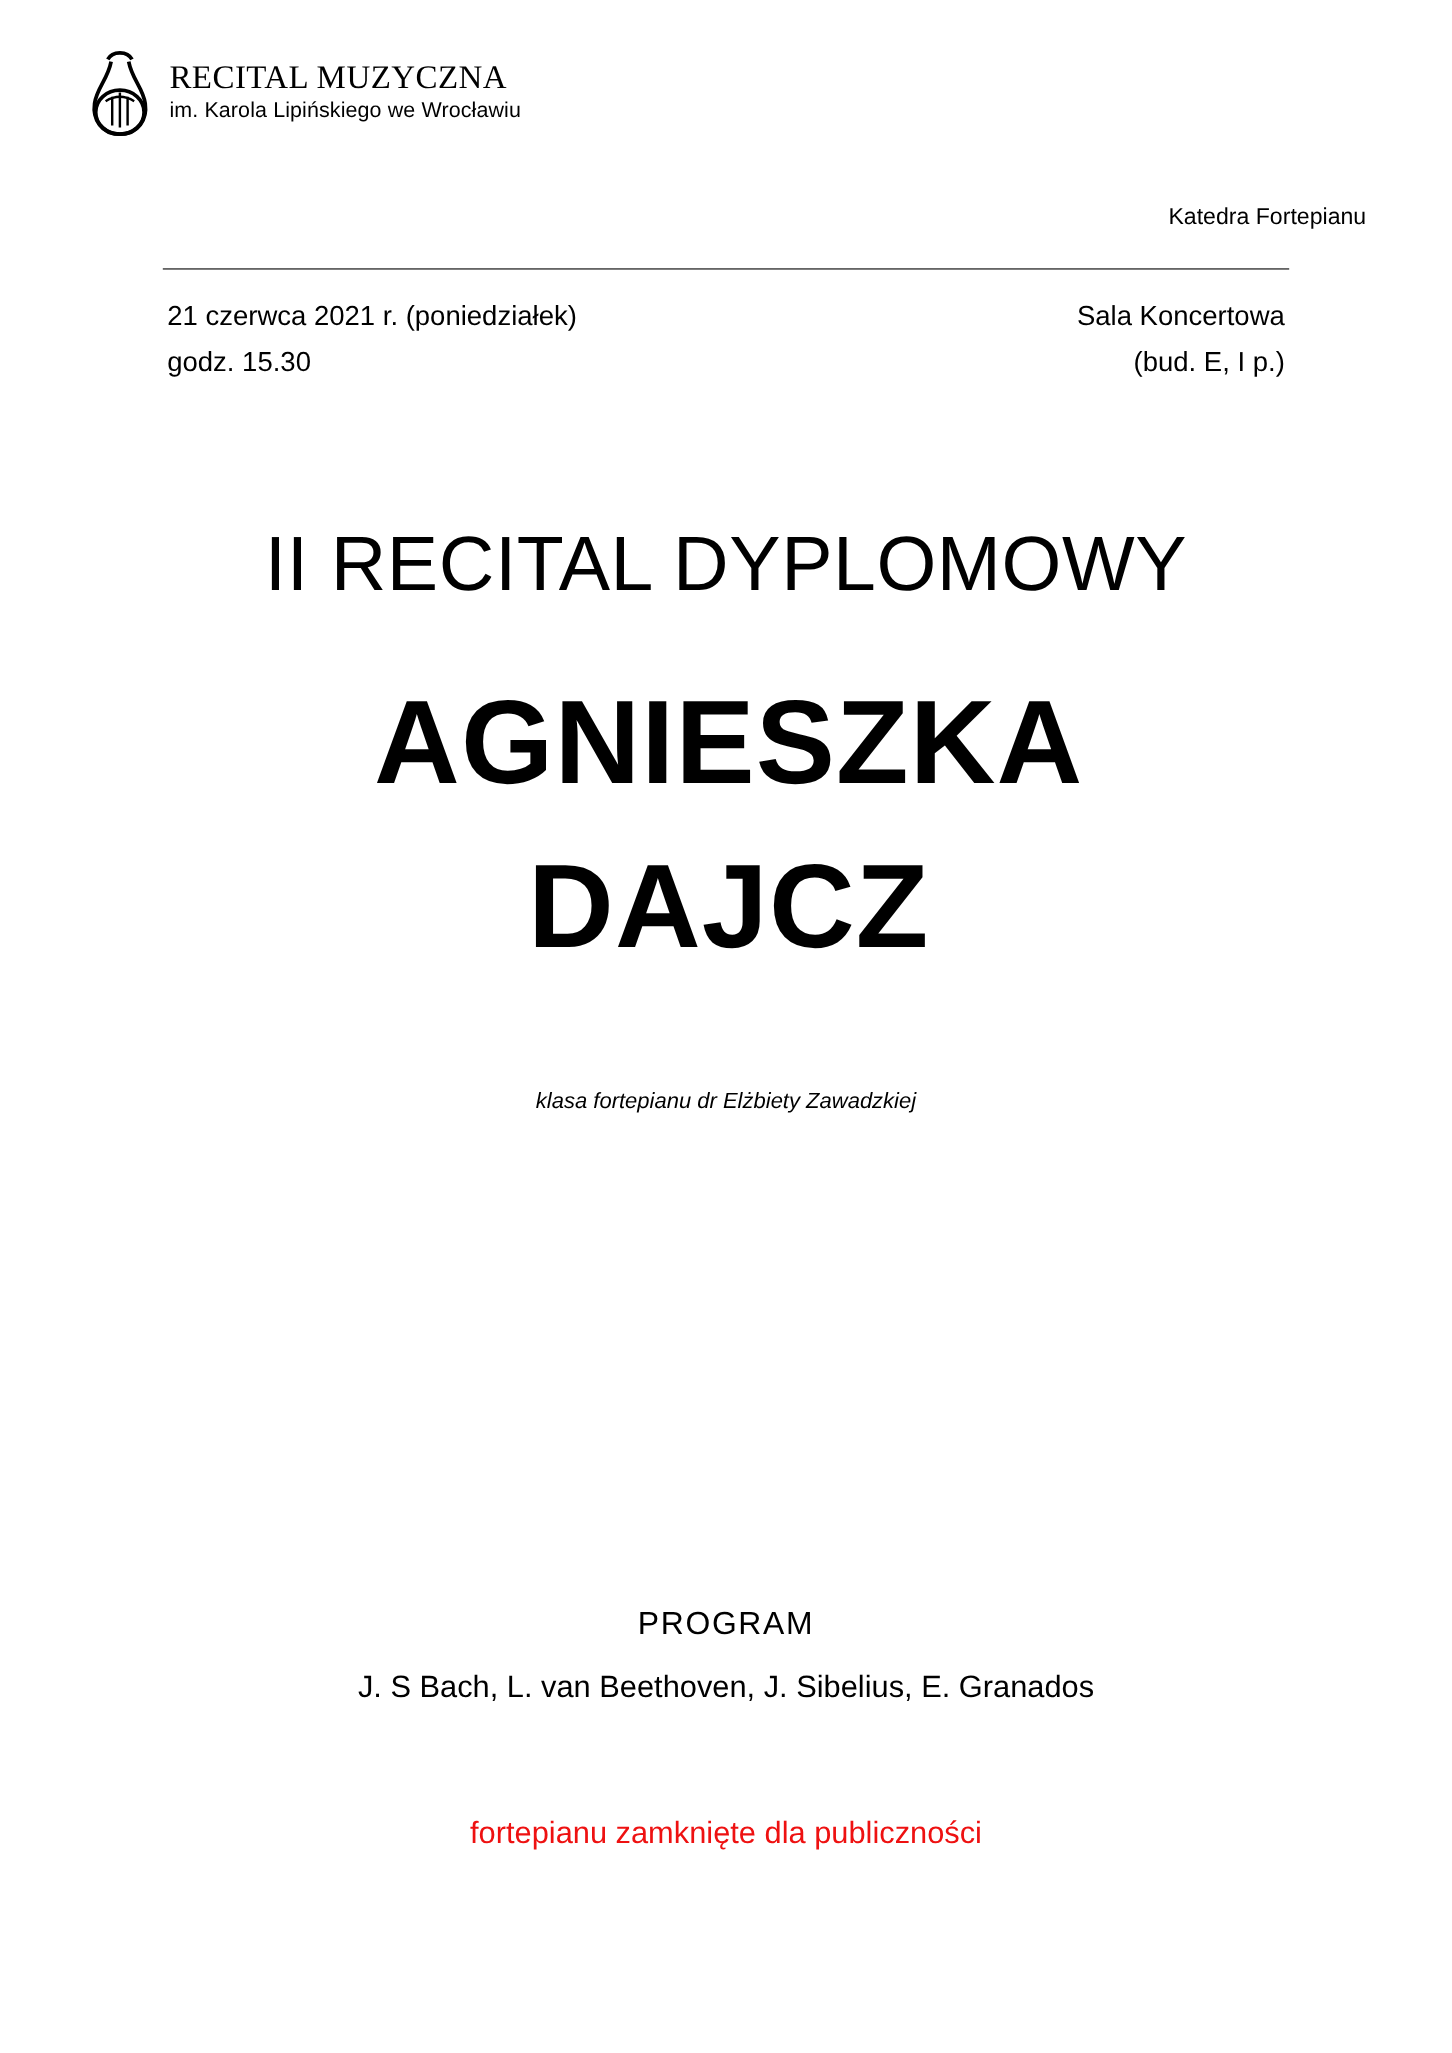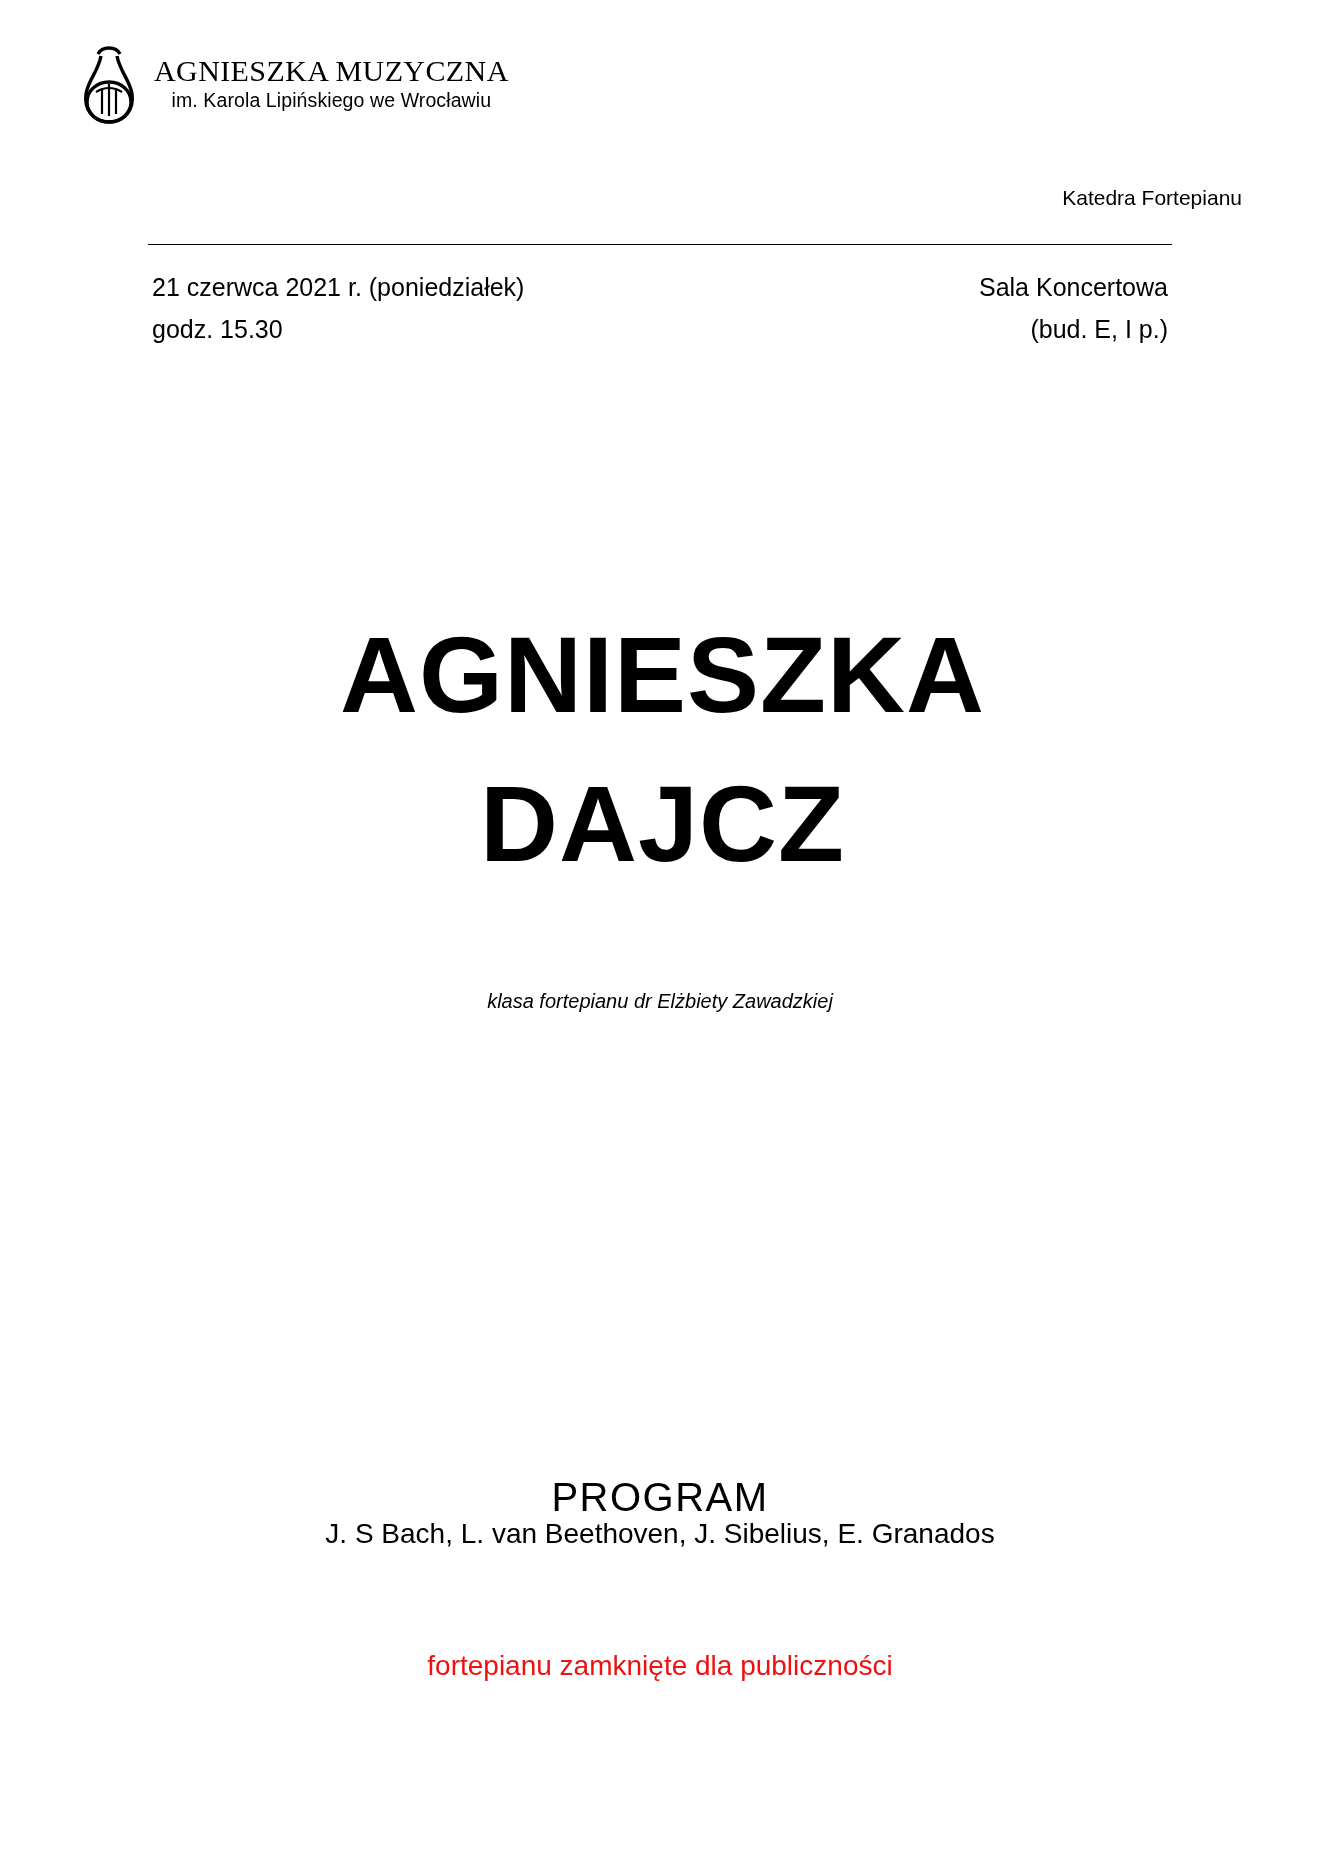--- a/index.html
+++ b/index.html
@@ -124,23 +124,22 @@
     font-size: 20px;
   }
 
   
   .program-label {
     position: absolute;
     left: 0;
     right: 0;
     top: 1460px;
     text-align: center;
-    font-size: 40px;
+    font-size: 29px;
     letter-spacing: 1.5px;
-    margin-top: 15px;
   }
   .program-composers {
     position: absolute;
     left: 0;
     right: 0;
     top: 1518px;
     text-align: center;
     font-size: 28px;
     font-weight: normal;
   }
@@ -167,39 +166,40 @@
         <path d="M31 80 C 14 80 6 66 8 52 C 10 38 20 30 23 14" fill="none" stroke="#000" stroke-width="3.4"></path>
         <path d="M31 80 C 48 80 56 66 54 52 C 52 38 42 30 39 14" fill="none" stroke="#000" stroke-width="3.4"></path>
         <path d="M20 12 C 24 4 38 4 42 12" fill="none" stroke="#000" stroke-width="3.4"></path>
         <line x1="24" y1="46" x2="24" y2="72" stroke="#000" stroke-width="2.2"></line>
         <line x1="31" y1="42" x2="31" y2="74" stroke="#000" stroke-width="2.2"></line>
         <line x1="38" y1="46" x2="38" y2="72" stroke="#000" stroke-width="2.2"></line>
         <path d="M18 50 q13 -8 26 0" fill="none" stroke="#000" stroke-width="2.2"></path>
       </svg>
     </span>
     <span class="logo-text">
-      <span class="logo-title">AGNIESZKA MUZYCZNA</span>
+      <span class="logo-title">RECITAL MUZYCZNA</span>
       <span class="logo-sub">im. Karola Lipińskiego we Wrocławiu</span>
     </span>
   </div>
 
   <div class="dept">Katedra Fortepianu</div>
 
   <div class="rule"></div>
 
   <div class="meta-left">
     <div>21 czerwca 2021 r. (poniedziałek)</div>
     <div>godz. 15.30</div>
   </div>
 
   <div class="meta-right">
     <div>Sala Koncertowa</div>
     <div>(bud. E, I p.)</div>
   </div>
 
+  <div class="recital-line">II RECITAL DYPLOMOWY</div>
 
   <div class="performer">
     <div>AGNIESZKA</div>
     <div>DAJCZ</div>
   </div>
 
   <div class="teacher">klasa fortepianu dr Elżbiety Zawadzkiej</div>
 
   <div class="program-label">PROGRAM</div>
   <div class="program-composers">J. S Bach, L. van Beethoven, J. Sibelius, E. Granados</div>

